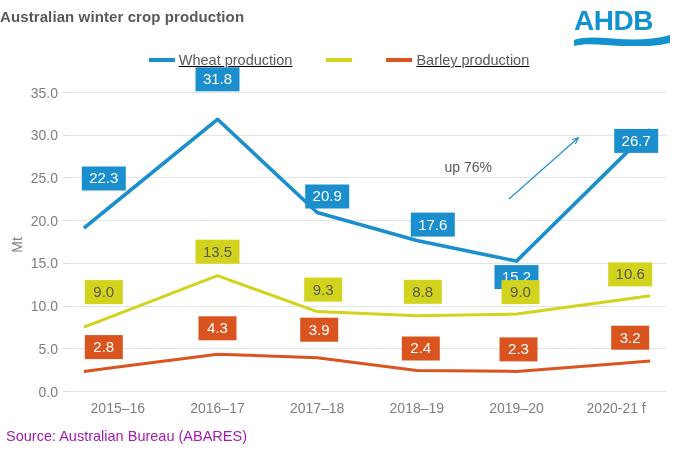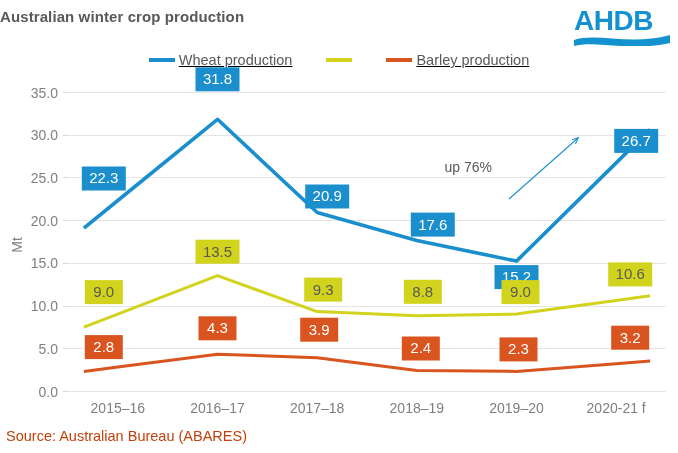--- a/index.html
+++ b/index.html
@@ -109,21 +109,21 @@
   .annot-text {
     font-family: "Liberation Sans", sans-serif;
     font-size: 14px;
     fill: #595959;
   }
   .source-note {
     position: absolute;
     left: 6px;
     top: 428px;
     font-size: 14.5px;
-    color: #c2410c;
+    color: #a21caf;
   }
 </style>
 </head>
 <body>
 
 <div id="chart-root">
 
   <div class="chart-title">Australian winter crop production</div>
 
   <svg class="logo" viewBox="0 0 96 44">

